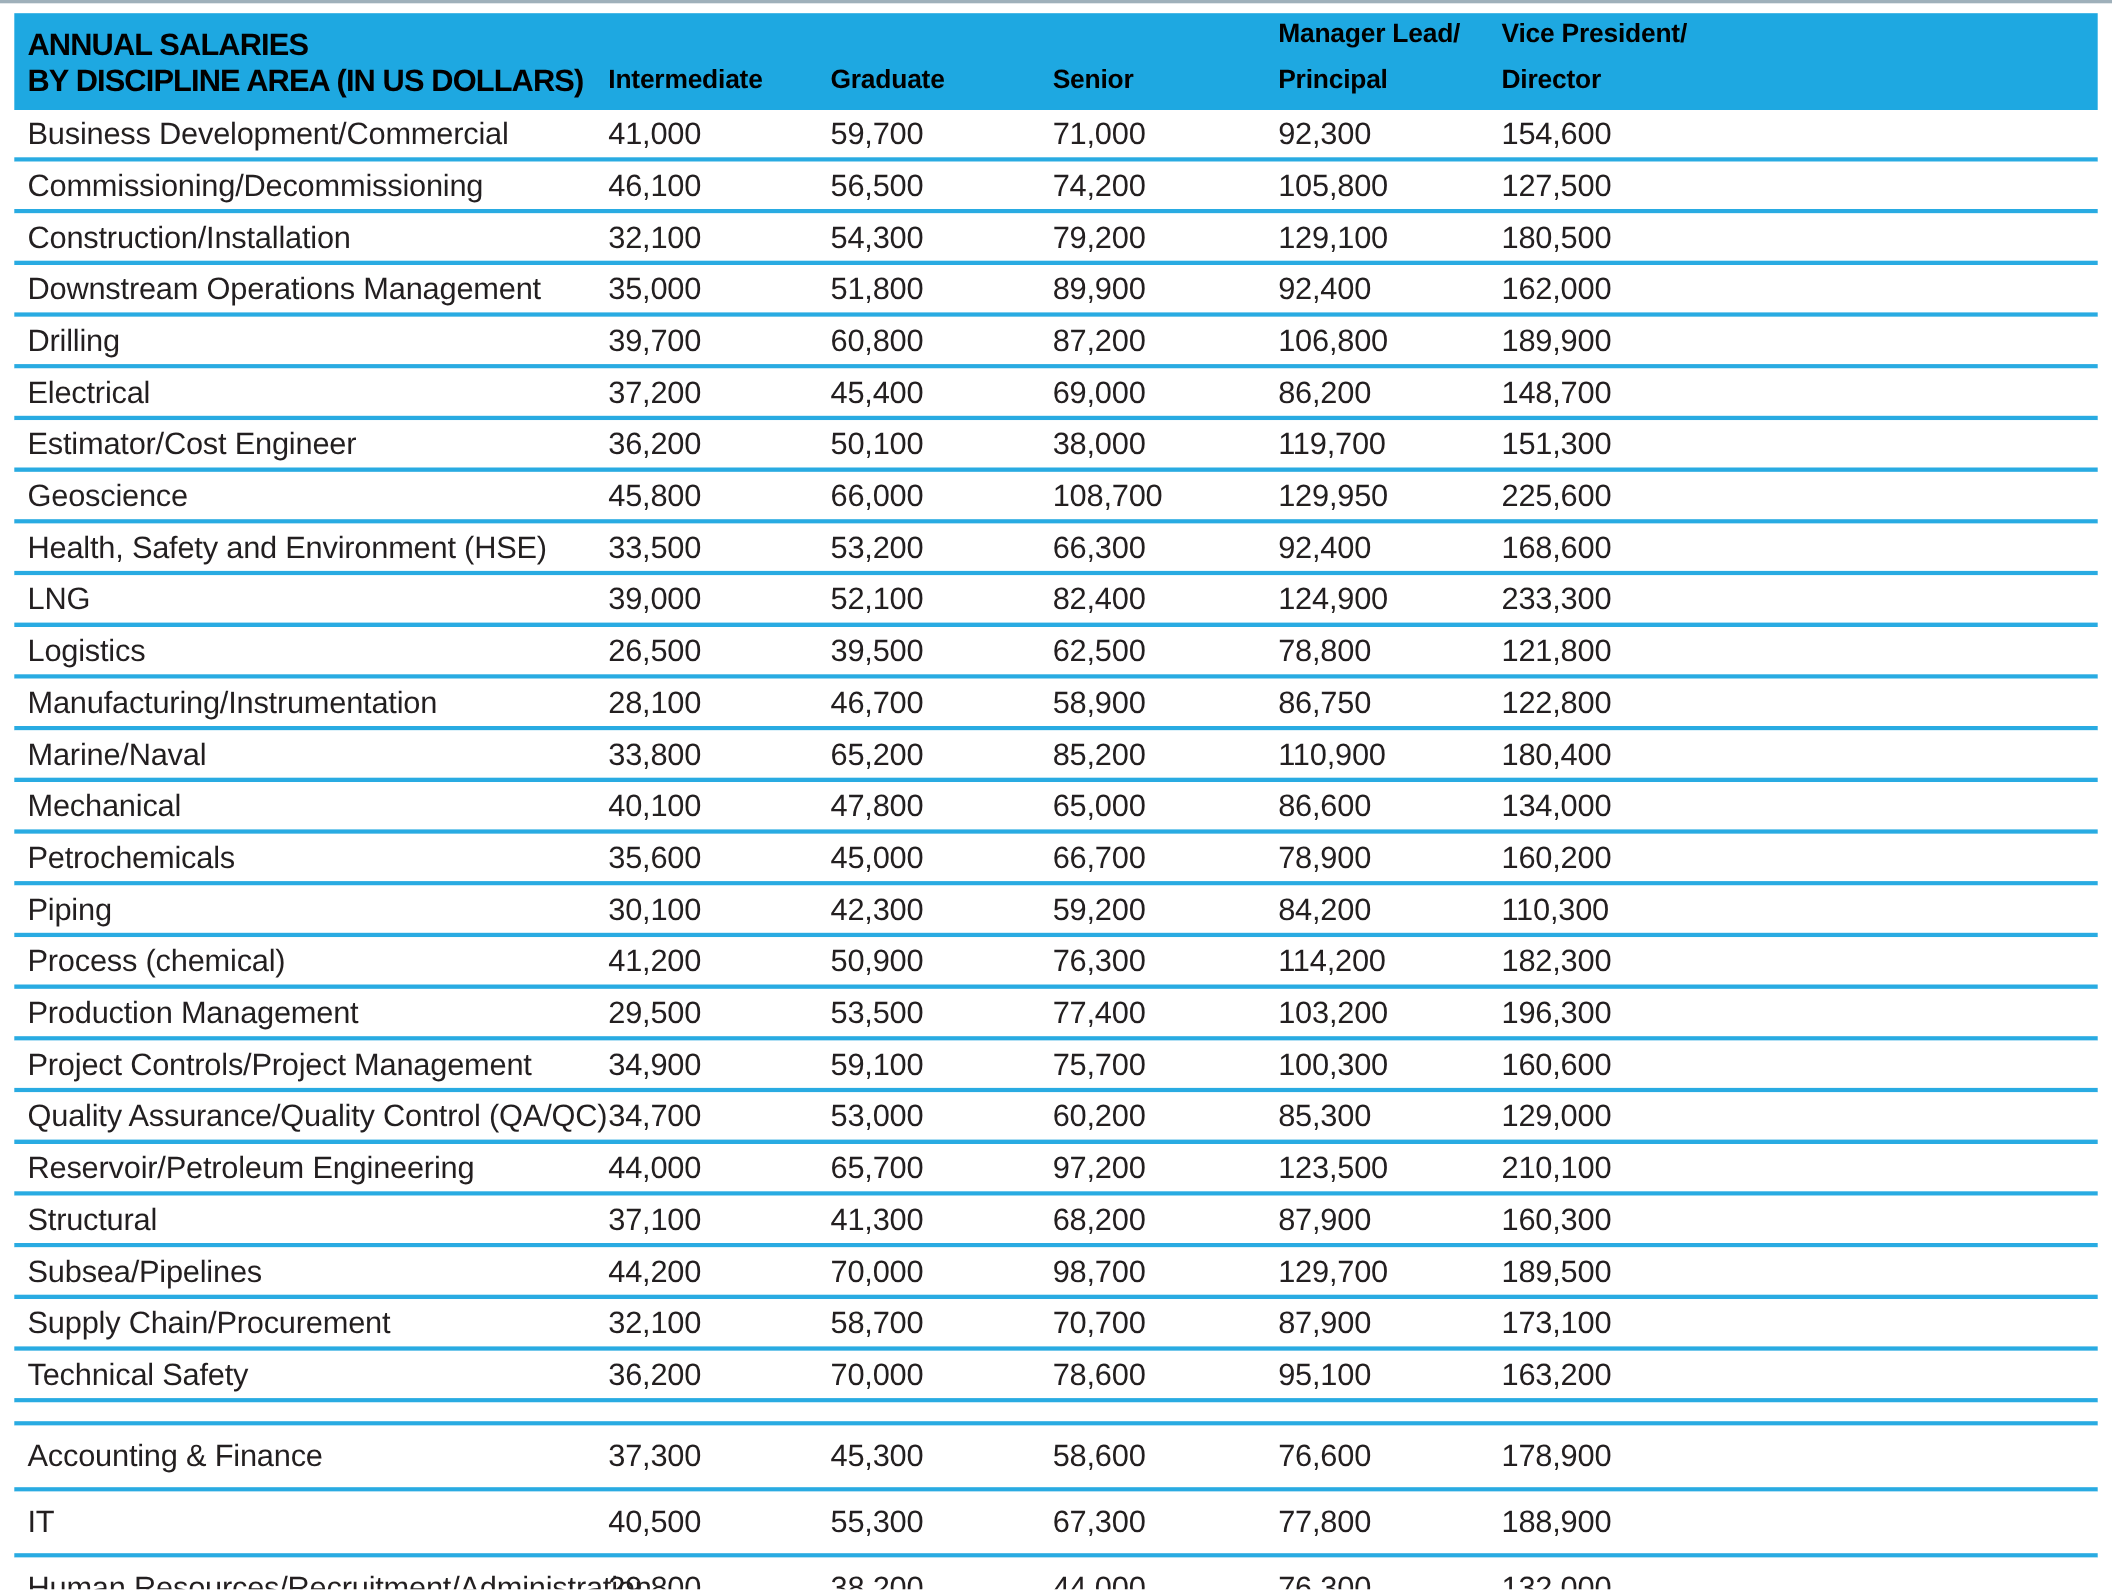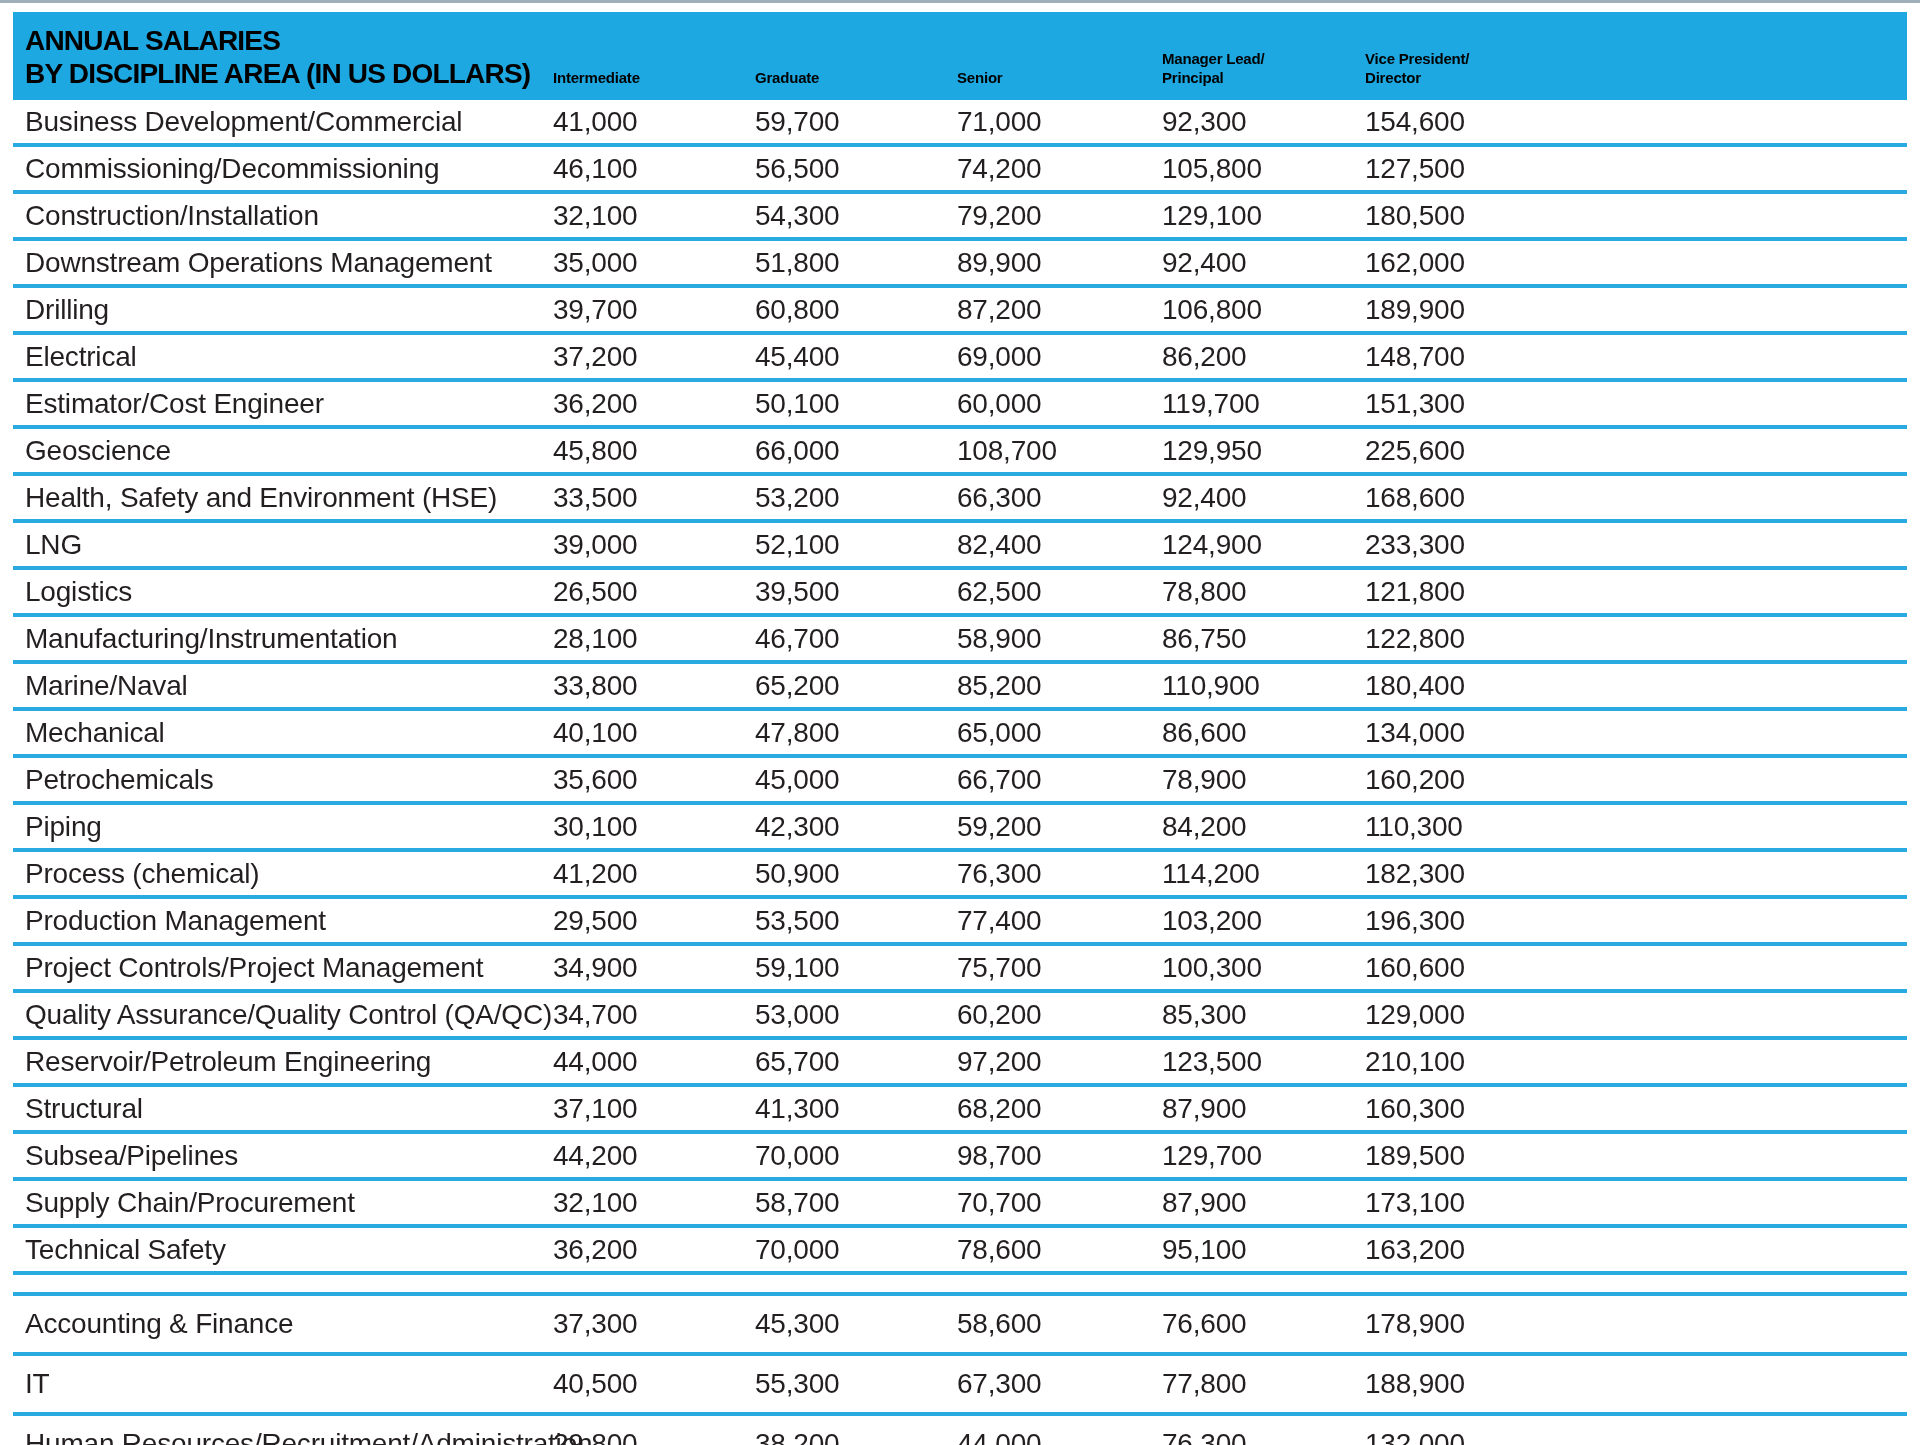--- a/index.html
+++ b/index.html
@@ -41,25 +41,26 @@
     font-weight: bold;
     letter-spacing: -0.8px;
     line-height: 1.18;
     white-space: nowrap;
   }
   .col-header {
     display: flex;
     flex-direction: column;
     justify-content: flex-end;
     padding-bottom: 13px;
-    font-size: 15px;
+    font-size: 24px;
     font-weight: bold;
     letter-spacing: -0.2px;
     line-height: 1.22;
     white-space: nowrap;
+    gap: 12px;
   }
   .row {
     height: 47px;
     border-bottom: 4px solid #29ABE2;
     align-items: center;
     font-size: 28px;
     color: #231F20;
     letter-spacing: -0.2px;
     background: #ffffff;
   }
@@ -153,21 +154,21 @@
           <div class="cell num">37,200</div>
           <div class="cell num">45,400</div>
           <div class="cell num">69,000</div>
           <div class="cell num">86,200</div>
           <div class="cell num">148,700</div>
         </div>
         <div class="row grid">
           <div class="cell label">Estimator/Cost Engineer</div>
           <div class="cell num">36,200</div>
           <div class="cell num">50,100</div>
-          <div class="cell num">60,000</div>
+          <div class="cell num">38,000</div>
           <div class="cell num">119,700</div>
           <div class="cell num">151,300</div>
         </div>
         <div class="row grid">
           <div class="cell label">Geoscience</div>
           <div class="cell num">45,800</div>
           <div class="cell num">66,000</div>
           <div class="cell num">108,700</div>
           <div class="cell num">129,950</div>
           <div class="cell num">225,600</div>

